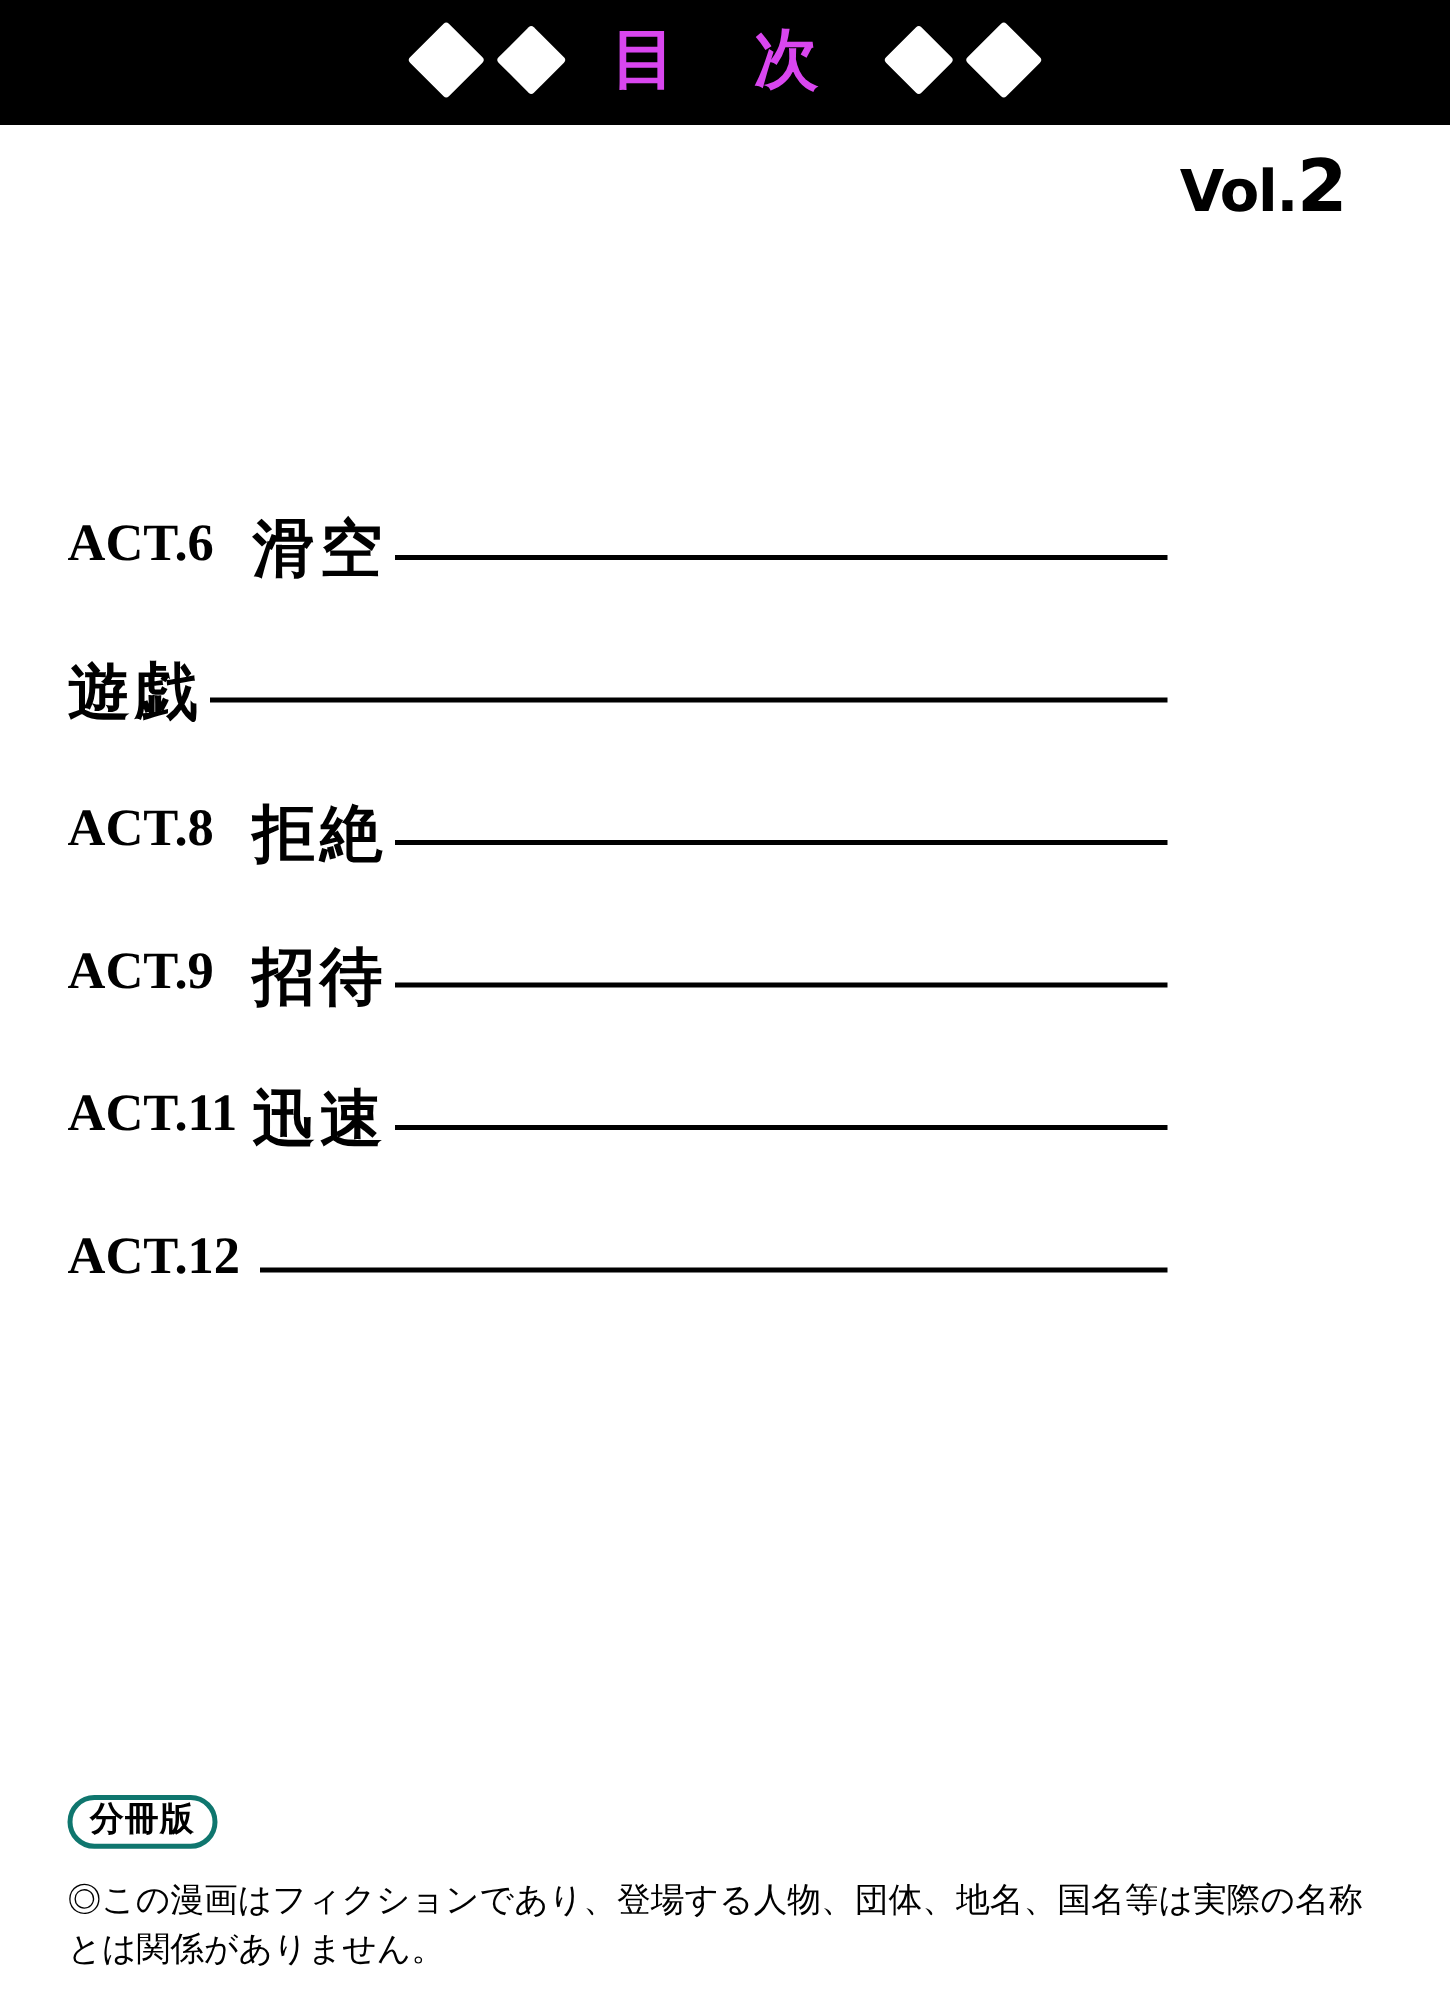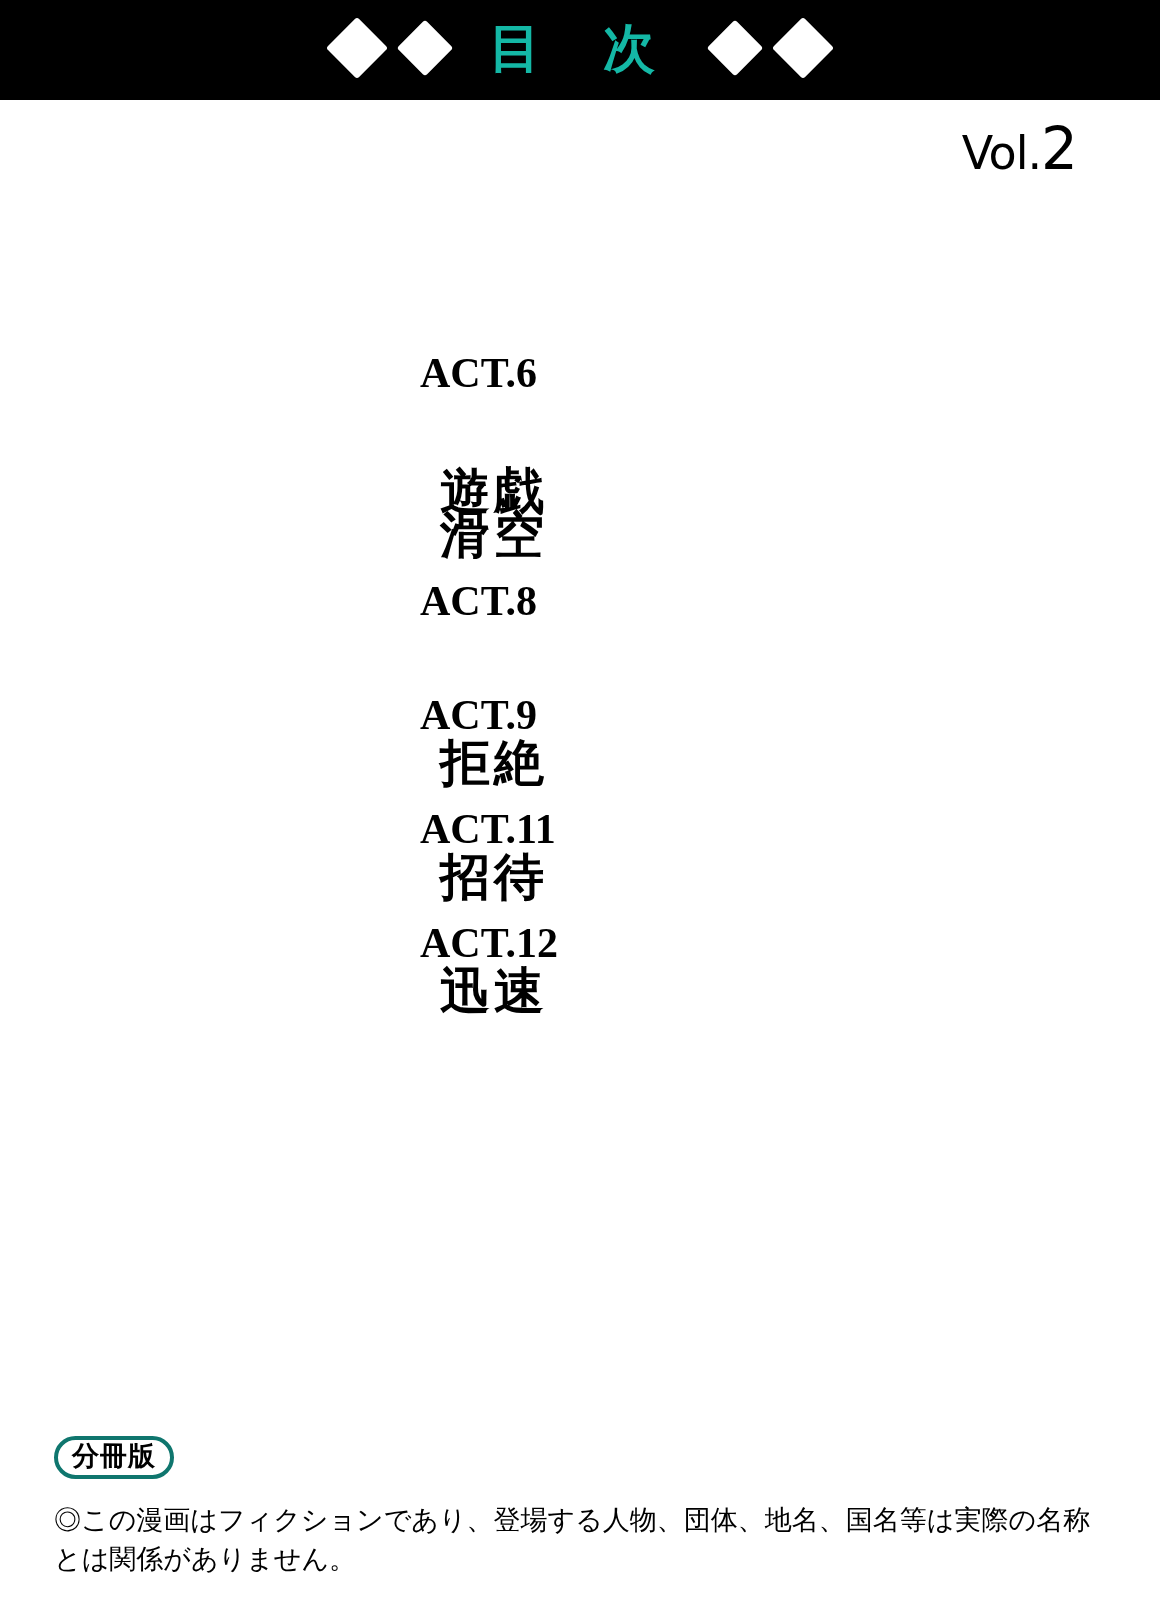--- a/index.html
+++ b/index.html
@@ -36,58 +36,57 @@
   }
   .diamond {
     width: 44px;
     height: 44px;
     background: #ffffff;
     transform: rotate(45deg);
     border-radius: 3px;
   }
   .diamond.small { width: 40px; height: 40px; }
   .header-title {
-    color: #14b8a6;
+    color: #d946ef;
     font-family: "DejaVu Sans", sans-serif;
     font-weight: bold;
     font-size: 52px;
     letter-spacing: 22px;
     padding: 0 12px 0 18px;
     line-height: 1;
     white-space: nowrap;
   }
 
   
   .volume-label {
     position: absolute;
     top: 120px;
     right: 84px;
     font-family: "DejaVu Sans", sans-serif;
-    font-weight: normal;
+    font-weight: bold;
     font-size: 46px;
     letter-spacing: -1px;
     line-height: 1;
   }
   .volume-label .vol-num {
     font-size: 58px;
     letter-spacing: -2px;
   }
 
   
   .toc {
     position: absolute;
     top: 352px;
     left: 54px;
     width: 880px;
   }
   .toc-row {
     display: flex;
-    align-items: center;
+    align-items: flex-end;
     height: 114px;
-    flex-direction: column;
   }
   .act-no {
     font-family: "Liberation Serif", serif;
     font-weight: bold;
     font-size: 42px;
     letter-spacing: 0px;
     width: 148px;
     flex: 0 0 148px;
     line-height: 1;
     padding-bottom: 10px;

